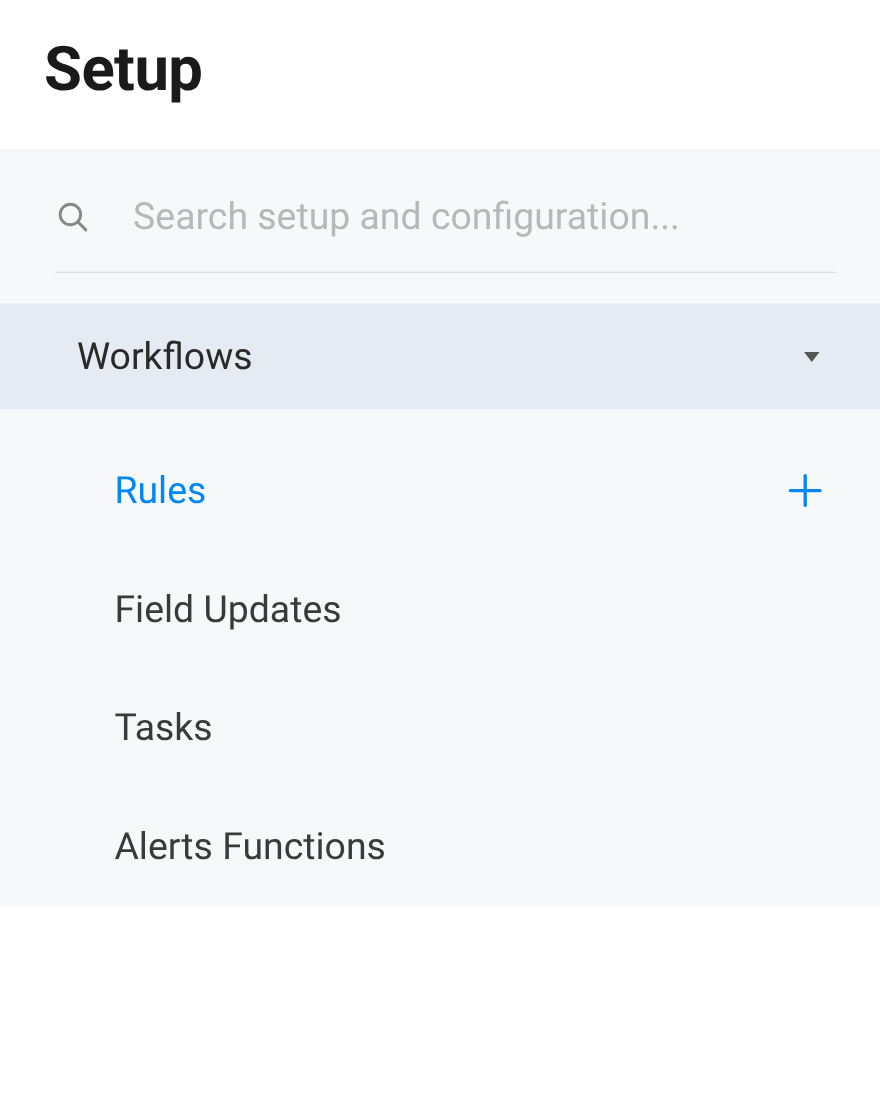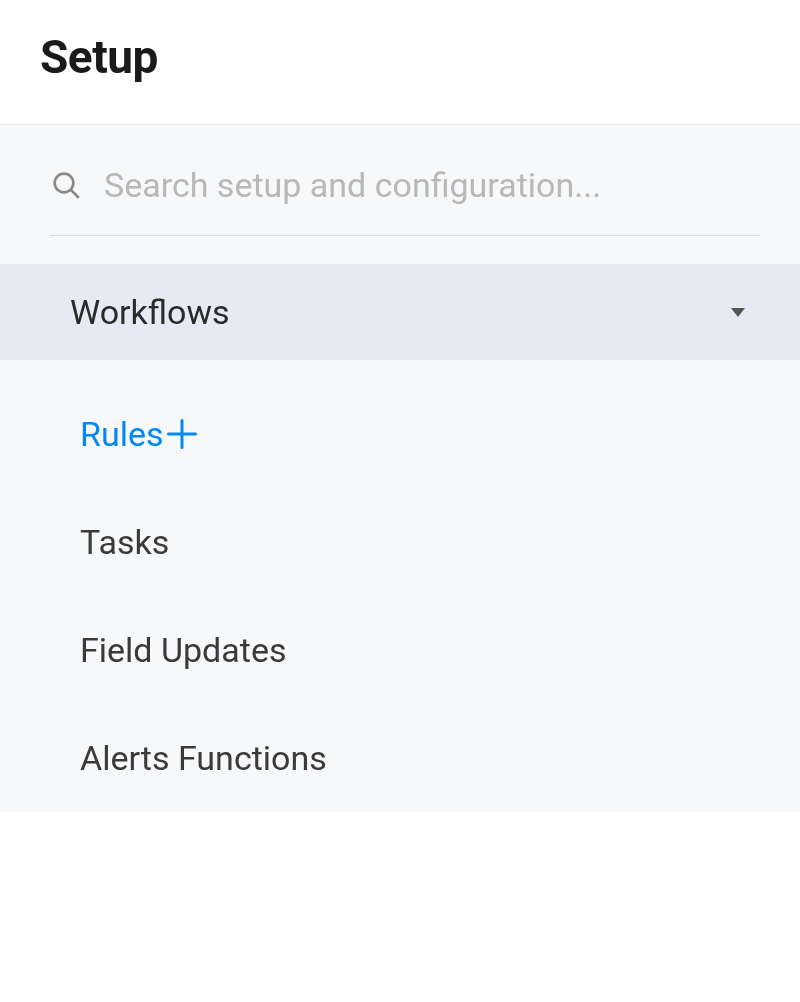--- a/index.html
+++ b/index.html
@@ -13,21 +13,21 @@
       width: 800px;
       height: 1002px;
       overflow: hidden;
     }
     .header {
       background: #ffffff;
       padding: 30px 40px 40px 40px;
       border-bottom: 1px solid #e8e8e8;
     }
     .page-title {
-      font-size: 46px;
+      font-size: 56px;
       font-weight: 700;
       color: #1a1a1a;
       letter-spacing: -0.5px;
     }
     .search-container {
       background: #f7f8fa;
       padding: 40px 40px 28px 40px;
     }
     .search-box {
       display: flex;
@@ -43,20 +43,21 @@
       justify-content: center;
     }
     .search-input {
       border: none;
       background: transparent;
       font-size: 34px;
       color: #1d4ed8;
       outline: none;
       flex: 1;
       font-family: inherit;
+      margin-left: 17px;
     }
     .search-input::placeholder {
       color: #b8b8b8;
     }
     .section-header {
       background: #e6eaf2;
       padding: 28px 40px 28px 70px;
       display: flex;
       align-items: center;
       justify-content: space-between;
@@ -72,23 +73,24 @@
       display: inline-flex;
       align-items: center;
       justify-content: center;
       margin-right: 10px;
     }
     .menu-list {
       background: #f7f8fa;
       padding-top: 20px;
     }
     .menu-item {
-      padding: 34px 40px 34px 80px;
+      padding: 34px 40px 34px 104px;
       display: flex;
       align-items: center;
+      justify-content: space-between;
       cursor: pointer;
     }
     .menu-item-label {
       font-size: 34px;
       font-weight: 400;
       color: #3a3a3a;
     }
     .menu-item.active .menu-item-label {
       color: #0288f5;
     }
@@ -131,21 +133,21 @@
   <div class="menu-item active">
     <span class="menu-item-label">Rules</span>
     <span class="plus-icon-wrap">
       <svg width="36" height="36" viewBox="0 0 24 24" fill="none" stroke="#0288f5" stroke-width="2" stroke-linecap="round">
         <line x1="12" y1="3" x2="12" y2="21"></line>
         <line x1="3" y1="12" x2="21" y2="12"></line>
       </svg>
     </span>
   </div>
   <div class="menu-item">
-    <span class="menu-item-label">Tasks</span>
+    <span class="menu-item-label">Field Updates</span>
   </div>
   <div class="menu-item">
-    <span class="menu-item-label">Field Updates</span>
+    <span class="menu-item-label">Tasks</span>
   </div>
   <div class="menu-item">
     <span class="menu-item-label">Alerts Functions</span>
   </div>
 </div>
 
 </body></html>

